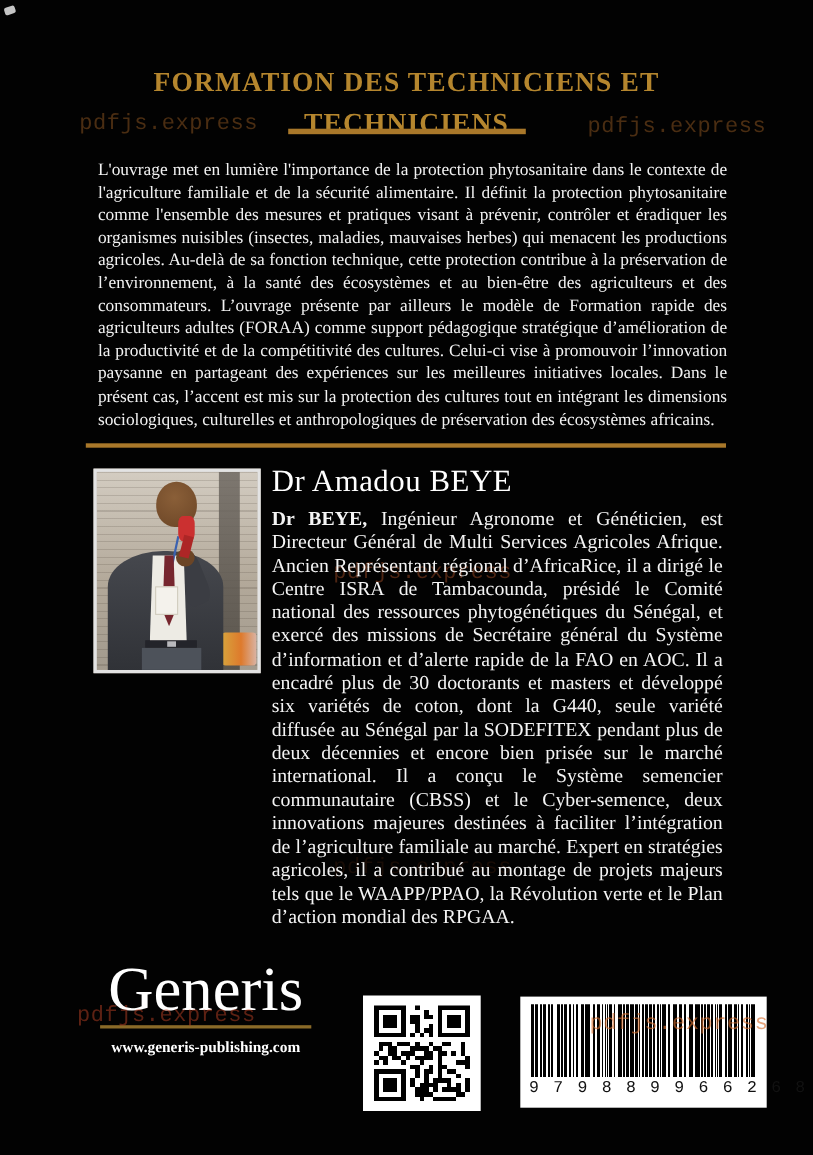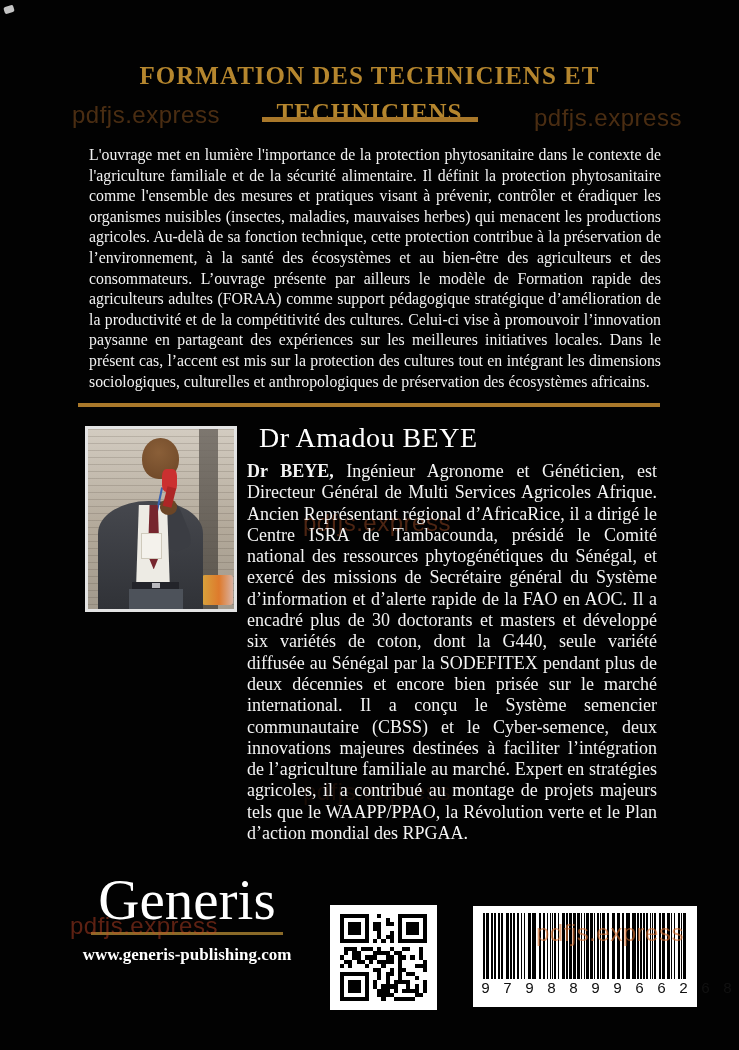--- a/index.html
+++ b/index.html
@@ -4,21 +4,21 @@
 <style>
   html,body{margin:0;padding:0;background:#000;}
   .page{position:relative;width:739px;height:1050px;background:#020202;overflow:hidden;
         font-family:"Liberation Serif",serif;}
 
   
   .corner-mark{position:absolute;left:4px;top:6px;width:10px;height:7px;background:#d9d9d9;
                border-radius:2px;transform:rotate(-18deg);opacity:.9;}
 
   
-  .wm{position:absolute;font-family:Liberation Sans, sans-serif;font-size:24px;font-weight:400;
+  .wm{position:absolute;font-family:Liberation Mono, monospace;font-size:20px;font-weight:400;
       letter-spacing:0.5px;white-space:nowrap;pointer-events:none;}
   .wm-tl{left:72px;top:101px;color:rgba(175,105,40,0.42);}
   .wm-tr{left:534px;top:104px;color:rgba(175,105,40,0.42);}
   .wm-bio{left:303px;top:509px;color:rgba(190,90,45,0.40);z-index:0;}
   .wm-mid{left:303px;top:778px;color:rgba(190,90,45,0.12);}
   .wm-bl{left:70px;top:912px;color:rgba(205,70,40,0.45);z-index:3;}
   .wm-br{left:536px;top:919px;color:rgba(215,110,45,0.62);z-index:3;}
 
   
   .title{position:absolute;top:40px;left:0;width:100%;text-align:center;color:#b5862e;
@@ -53,30 +53,30 @@
   .ph-belt{left:30%;bottom:11%;width:32%;height:4%;background:#23242a;}
   .ph-buckle{left:44%;bottom:11.4%;width:5%;height:3.2%;background:#b9b9bd;}
   .ph-pants{left:28%;bottom:0;width:37%;height:11%;background:#4d525a;}
   .ph-head{left:37%;top:5%;width:25%;height:23%;background:radial-gradient(circle at 45% 35%,#8a5f38,#6b4526);
            border-radius:50% 50% 46% 46%;}
   .ph-hand{left:49%;top:39%;width:12%;height:9%;background:#6b4526;border-radius:50%;}
   .ph-mic{left:51%;top:22%;width:10%;height:13%;background:#cb3030;border-radius:30%;}
   .ph-michandle{left:53%;top:32%;width:6%;height:11%;background:#ad2626;transform:rotate(14deg);}
 
   .author-text{position:absolute;left:247px;top:422px;width:410px;color:#f4f4f4;z-index:1;}
-  .author-name{margin:0 0 7px 12px;font-size:28px;font-weight:400;letter-spacing:.5px;color:#fff;}
+  .author-name{margin:0 0 7px 0;font-size:28px;font-weight:400;letter-spacing:.5px;color:#fff;}
   .bio{margin:0;font-size:18px;line-height:21.3px;text-align:justify;}
   .bio b{font-weight:bold;}
 
   
   .publisher{position:absolute;left:68px;top:870px;width:238px;text-align:center;color:#fff;z-index:1;}
   .pub-name{font-size:57px;line-height:60px;font-weight:400;}
   .pub-rule{width:192px;height:3px;background:#8a6a28;margin:2px auto 8px auto;}
   .pub-tag{font-size:18px;letter-spacing:8px;text-indent:8px;font-weight:400;}
-  .pub-url{margin-top:10px;font-size:17px;font-weight:bold;}
+  .pub-url{margin-top:10px;font-size:14px;font-weight:bold;}
 
   .qr{position:absolute;left:330px;top:905px;width:107px;height:105px;background:#fff;
       box-sizing:border-box;padding:9px;z-index:1;}
   .qr svg{width:100%;height:100%;shape-rendering:crispEdges;}
 
   .barcode{position:absolute;left:473px;top:906px;width:224px;height:101px;background:#fff;
            box-sizing:border-box;padding:7px 8px 0 8px;z-index:1;}
   .barcode svg{width:100%;height:66px;display:block;shape-rendering:crispEdges;}
   .bc-digits{font-family:"Liberation Mono",monospace;font-size:15px;color:#111;text-align:center;
              letter-spacing:2px;margin-top:2px;white-space:nowrap;}

